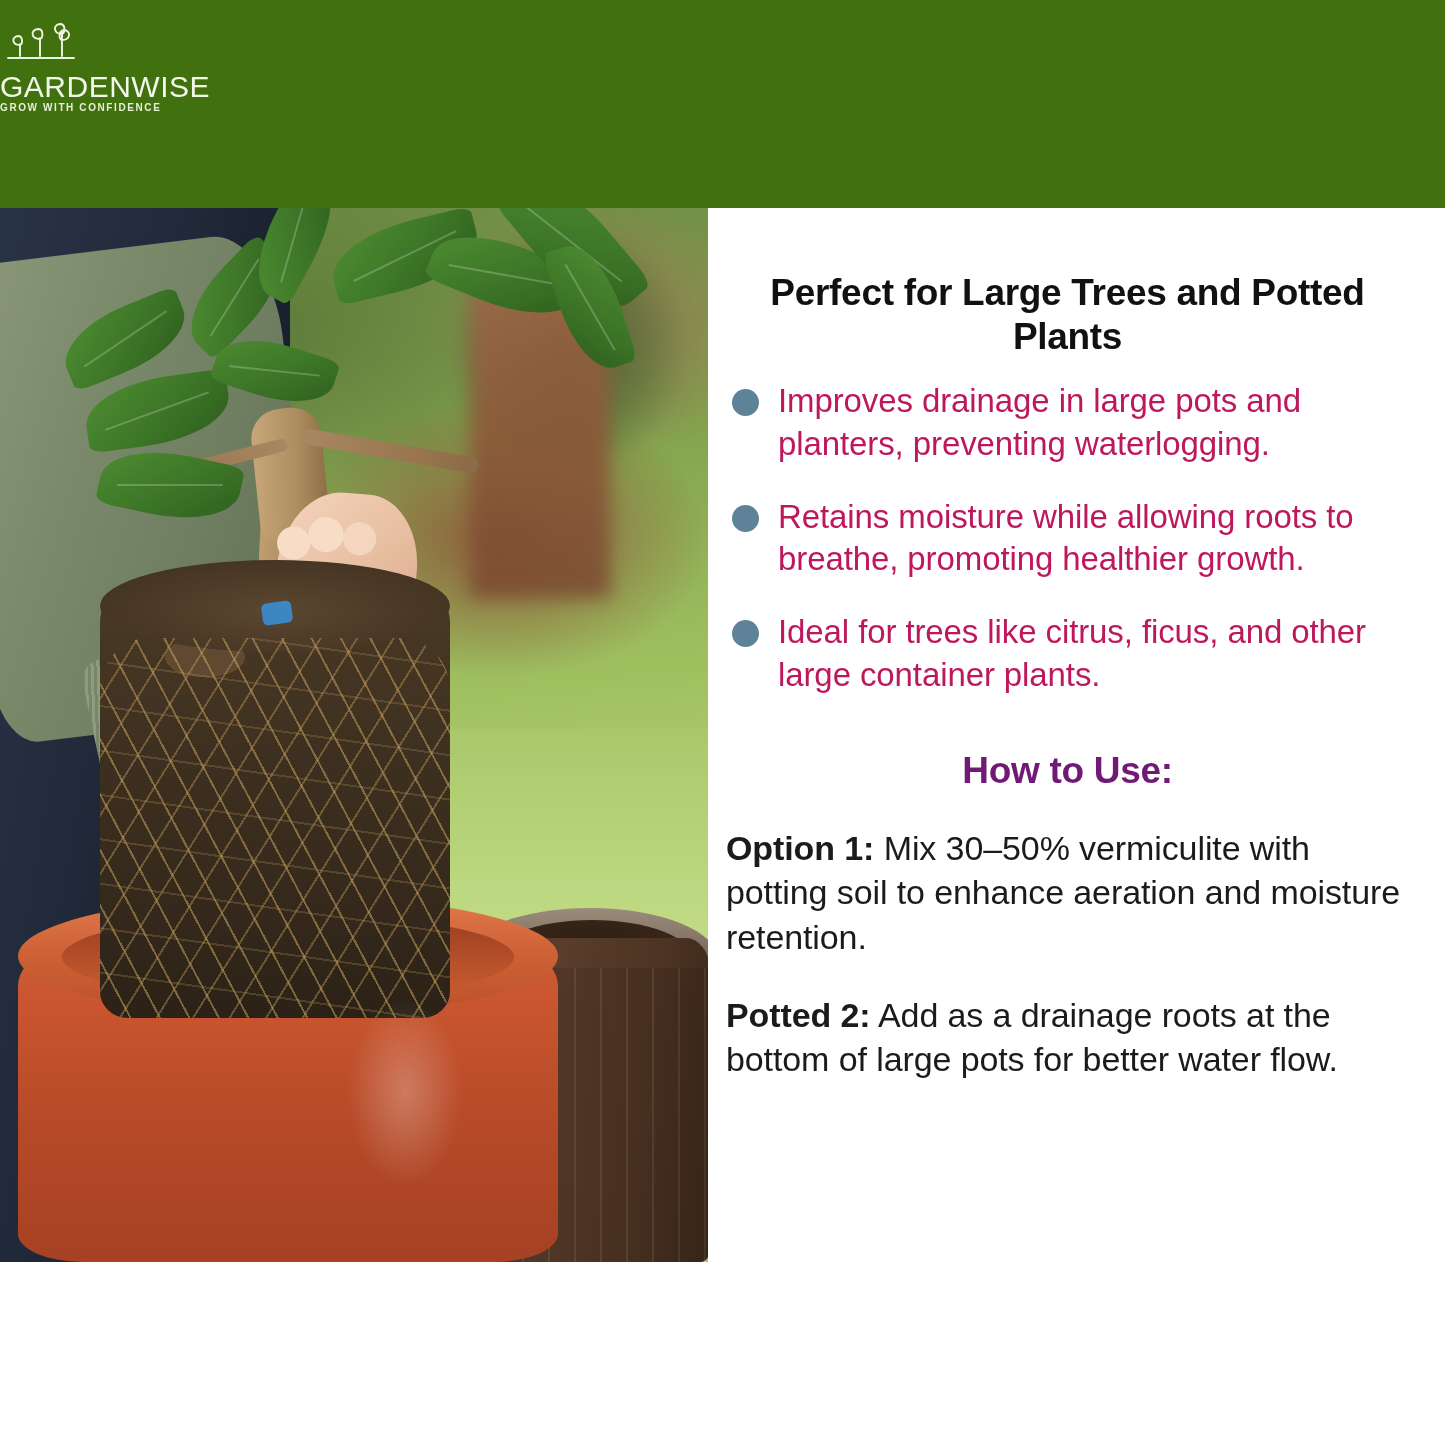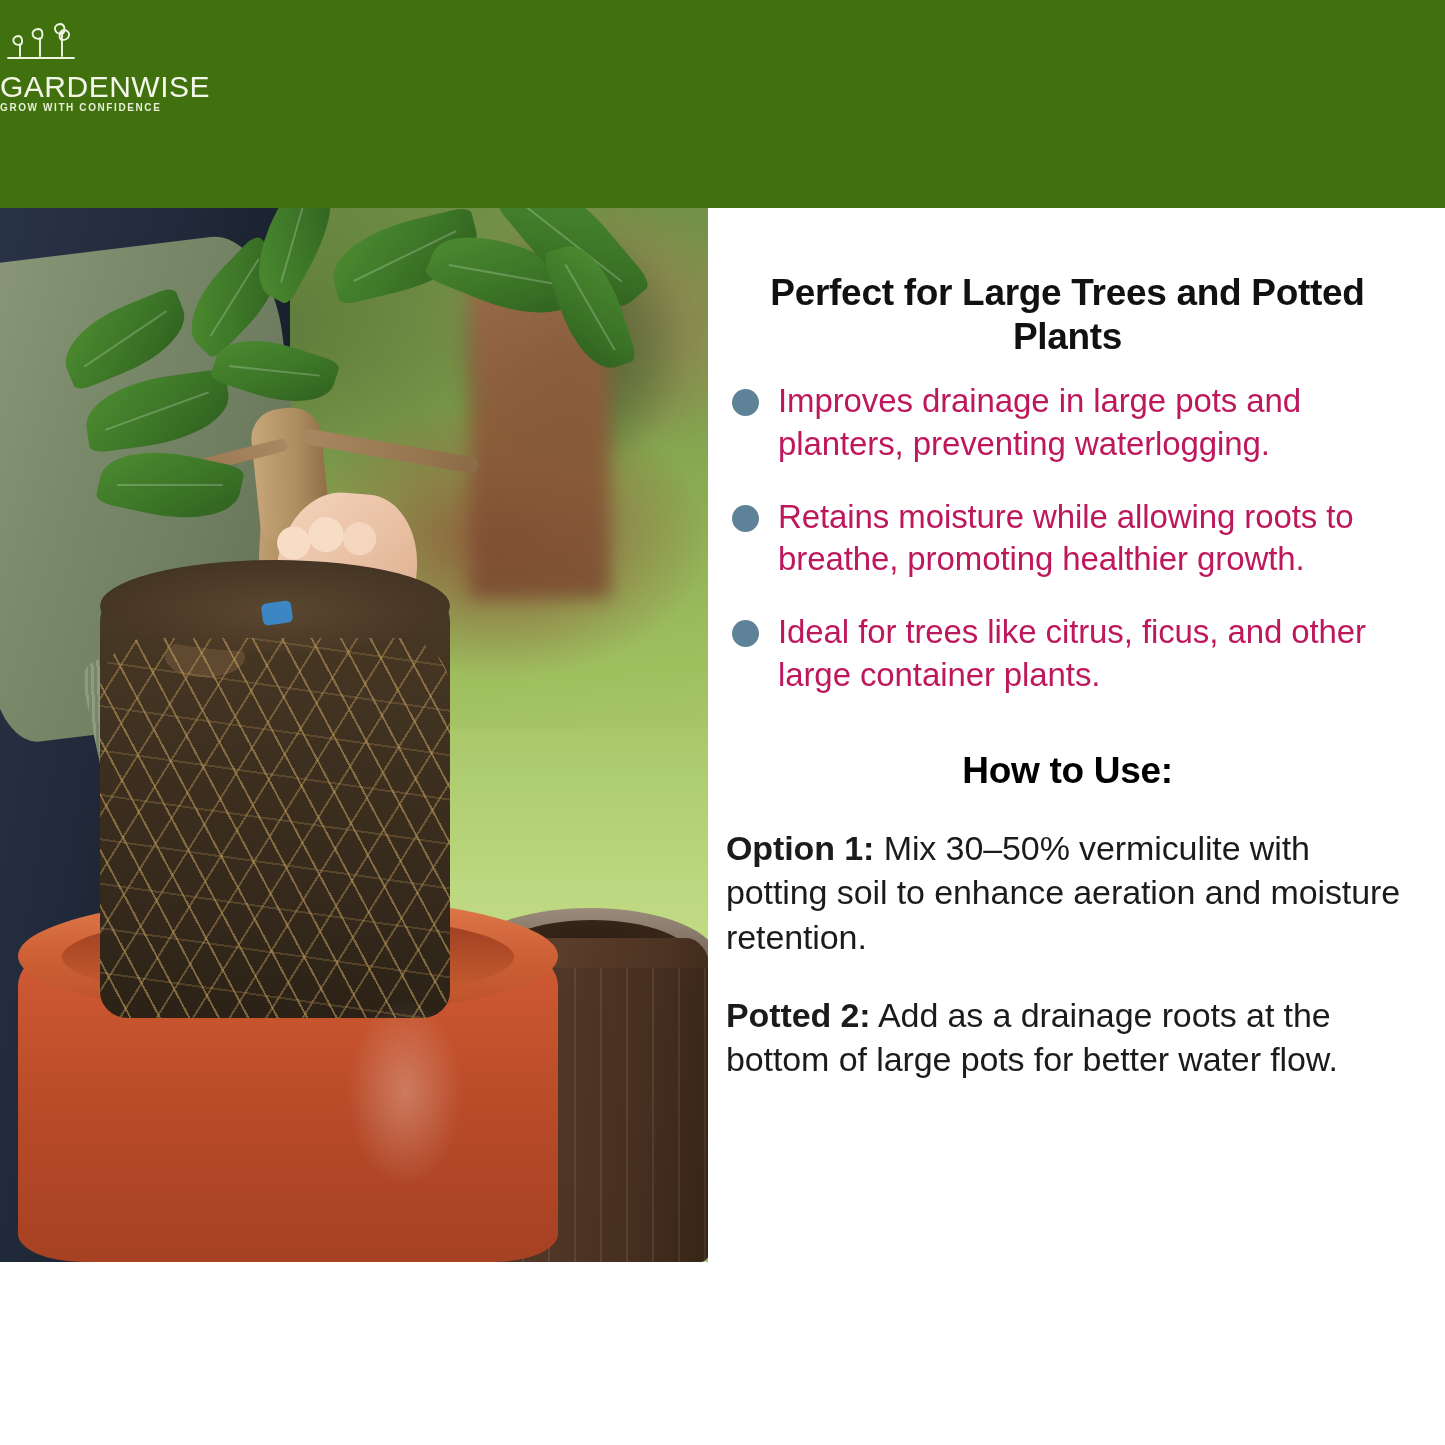--- a/index.html
+++ b/index.html
@@ -313,21 +313,21 @@
     top: 9px;
     width: 27px;
     height: 27px;
     border-radius: 50%;
     background: #5E8398;
   }
   .howto-title {
     text-align: center;
     font-size: 37px;
     font-weight: 700;
-    color: #000000;
+    color: #701a75;
     margin: 53px 0 14px 0;
     letter-spacing: -0.3px;
   }
   .option {
     font-size: 34px;
     line-height: 1.30;
     color: #1b1b1b;
     padding: 0 14px 0 14px;
     margin-bottom: 28px;
     letter-spacing: -0.1px;

